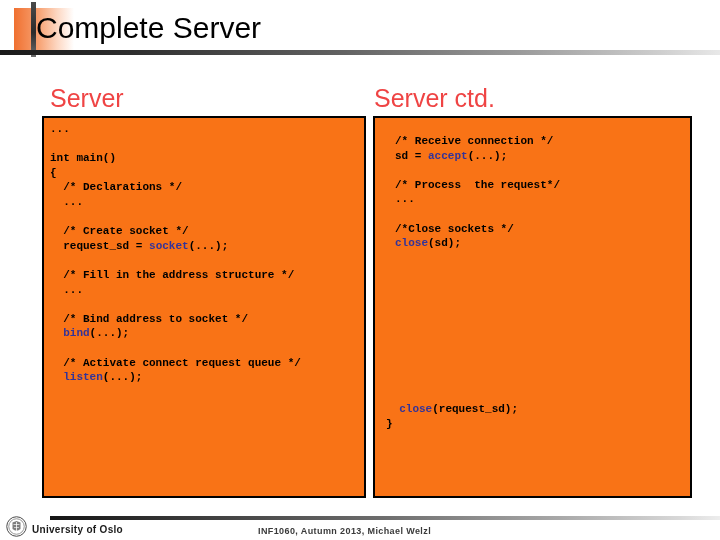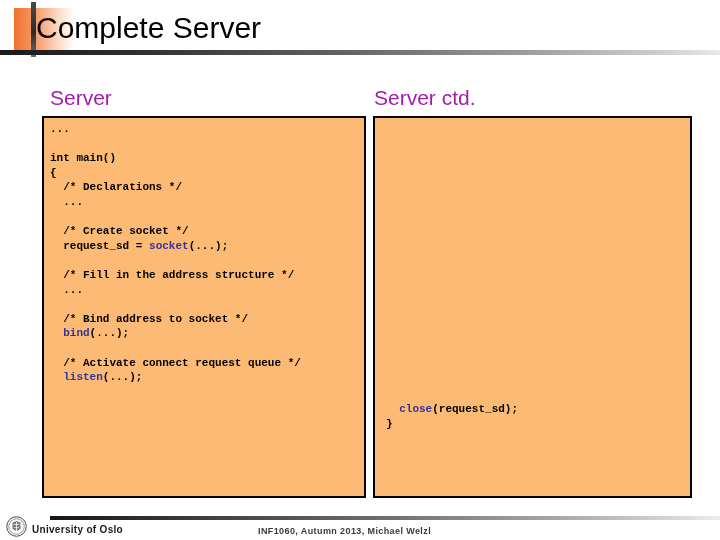--- a/index.html
+++ b/index.html
@@ -54,31 +54,31 @@
     font-size: 30px;
     line-height: 40px;
     color: #000000;
     white-space: nowrap;
     letter-spacing: 0px;
   }
 
   
   .col-heading {
     position: absolute;
-    font-size: 21px;
+    font-size: 25px;
     line-height: 24px;
-    color: #a21caf;
+    color: #ef4444;
     white-space: nowrap;
   }
   #heading-left  { left: 50px;  top: 86px; }
   #heading-right { left: 374px; top: 86px; }
 
   .code-box {
     position: absolute;
-    background: #fdba74;
+    background: #f97316;
     border: 2px solid #000000;
     box-sizing: border-box;
     overflow: hidden;
   }
   #box-left {
     left: 42px;
     top: 116px;
     width: 324px;
     height: 382px;
   }
@@ -191,20 +191,28 @@
 <span class="cmt">  /* Bind address to socket */</span>
 <span class="id">  </span><span class="fn">bind</span><span class="id">(...);</span>
 
 <span class="cmt">  /* Activate connect request queue */</span>
 <span class="id">  </span><span class="fn">listen</span><span class="id">(...);</span></pre>
 </div>
 
 <div class="col-heading" id="heading-right">Server ctd.</div>
 
 <div class="code-box" id="box-right">
+  <pre class="code" id="code-right"><span class="cmt">/* Receive connection */</span>
+<span class="id">sd = </span><span class="fn">accept</span><span class="id">(...);</span>
+
+<span class="cmt">/* Process  the request*/</span>
+<span class="id">...</span>
+
+<span class="cmt">/*Close sockets */</span>
+<span class="fn">close</span><span class="id">(sd);</span></pre>
   <pre class="code" id="code-right-tail" style="position:absolute; left:2px; top:284px;margin-left:9px;"><span class="id">  </span><span class="fn">close</span><span class="id">(request_sd);</span>
 <span class="id">}</span></pre>
 </div>
 
 <div id="footer">
   <div id="footer-rule"></div>
 </div>
 
 <svg id="uio-seal" viewBox="0 0 42 42">
   <circle cx="21" cy="21" r="19.5" fill="none" stroke="#4a4a4a" stroke-width="2"></circle>

